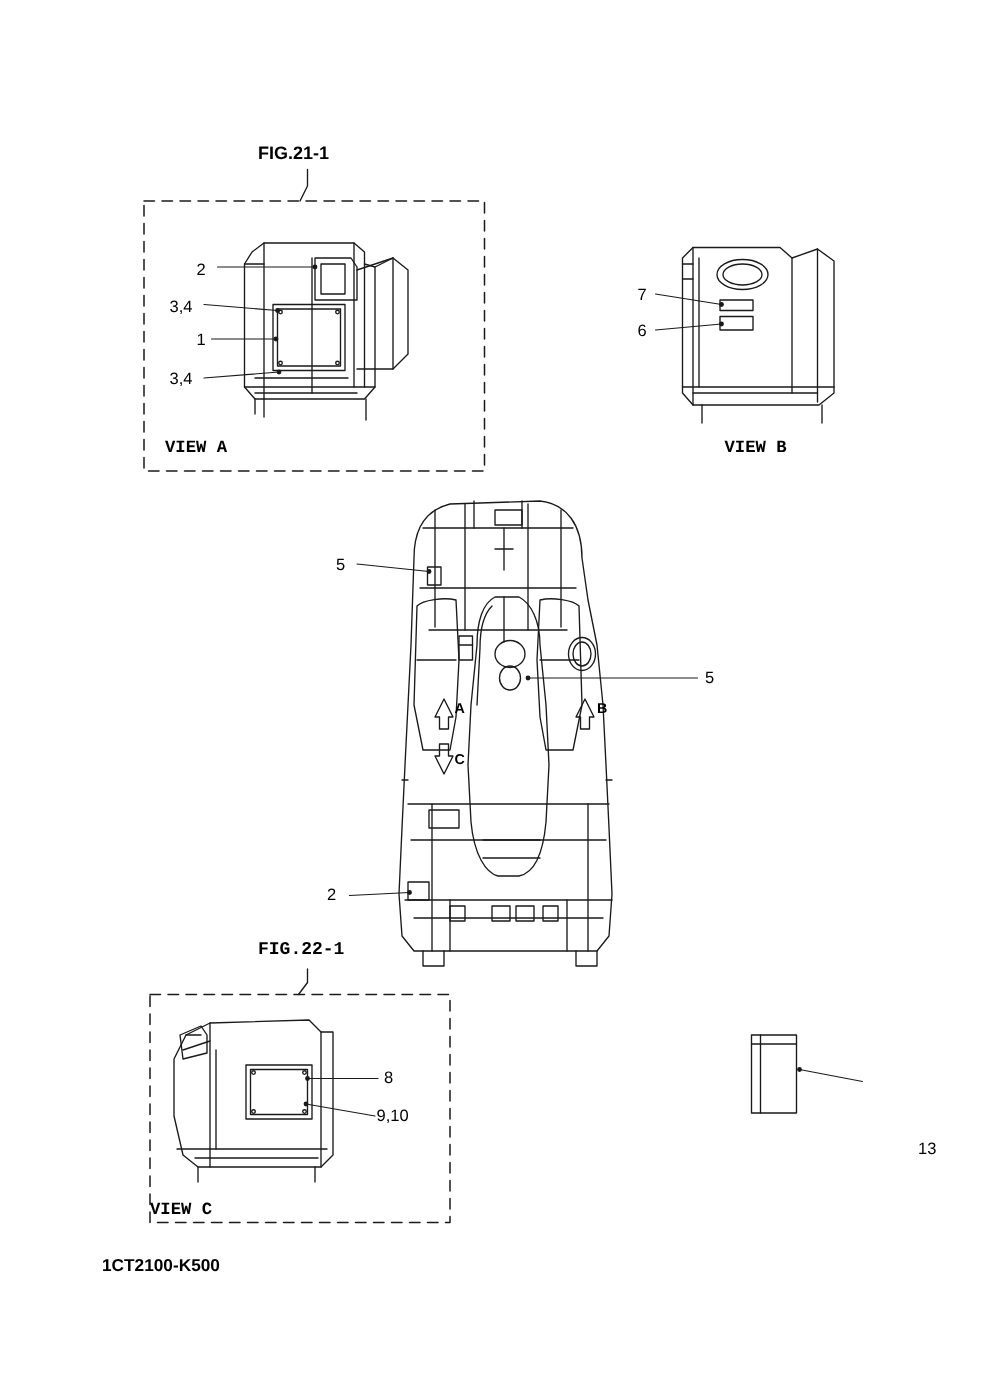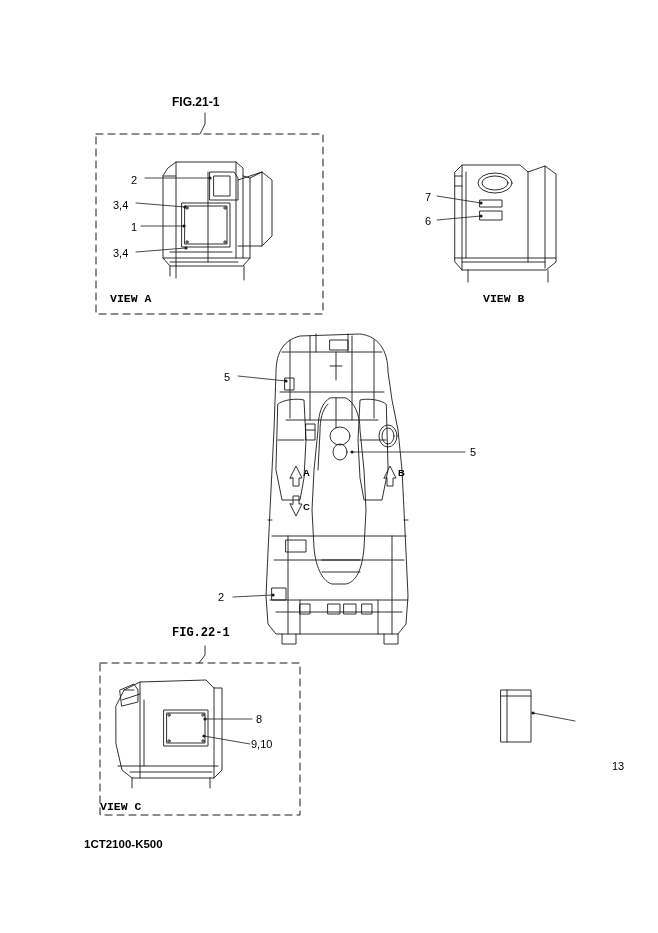--- a/index.html
+++ b/index.html
@@ -38,21 +38,20 @@
     font-size: 11.5px;
     font-weight: bold;
     white-space: nowrap;
     font-family: Liberation Mono, monospace;
   }
   .code {
     position: absolute;
     font-size: 11.5px;
     font-weight: bold;
     white-space: nowrap;
-    margin-left: 16px;
   }
   .callout {
     position: absolute;
     font-size: 11px;
     white-space: nowrap;
   }
   .arrowlbl {
     position: absolute;
     font-size: 9.5px;
     font-weight: bold;

